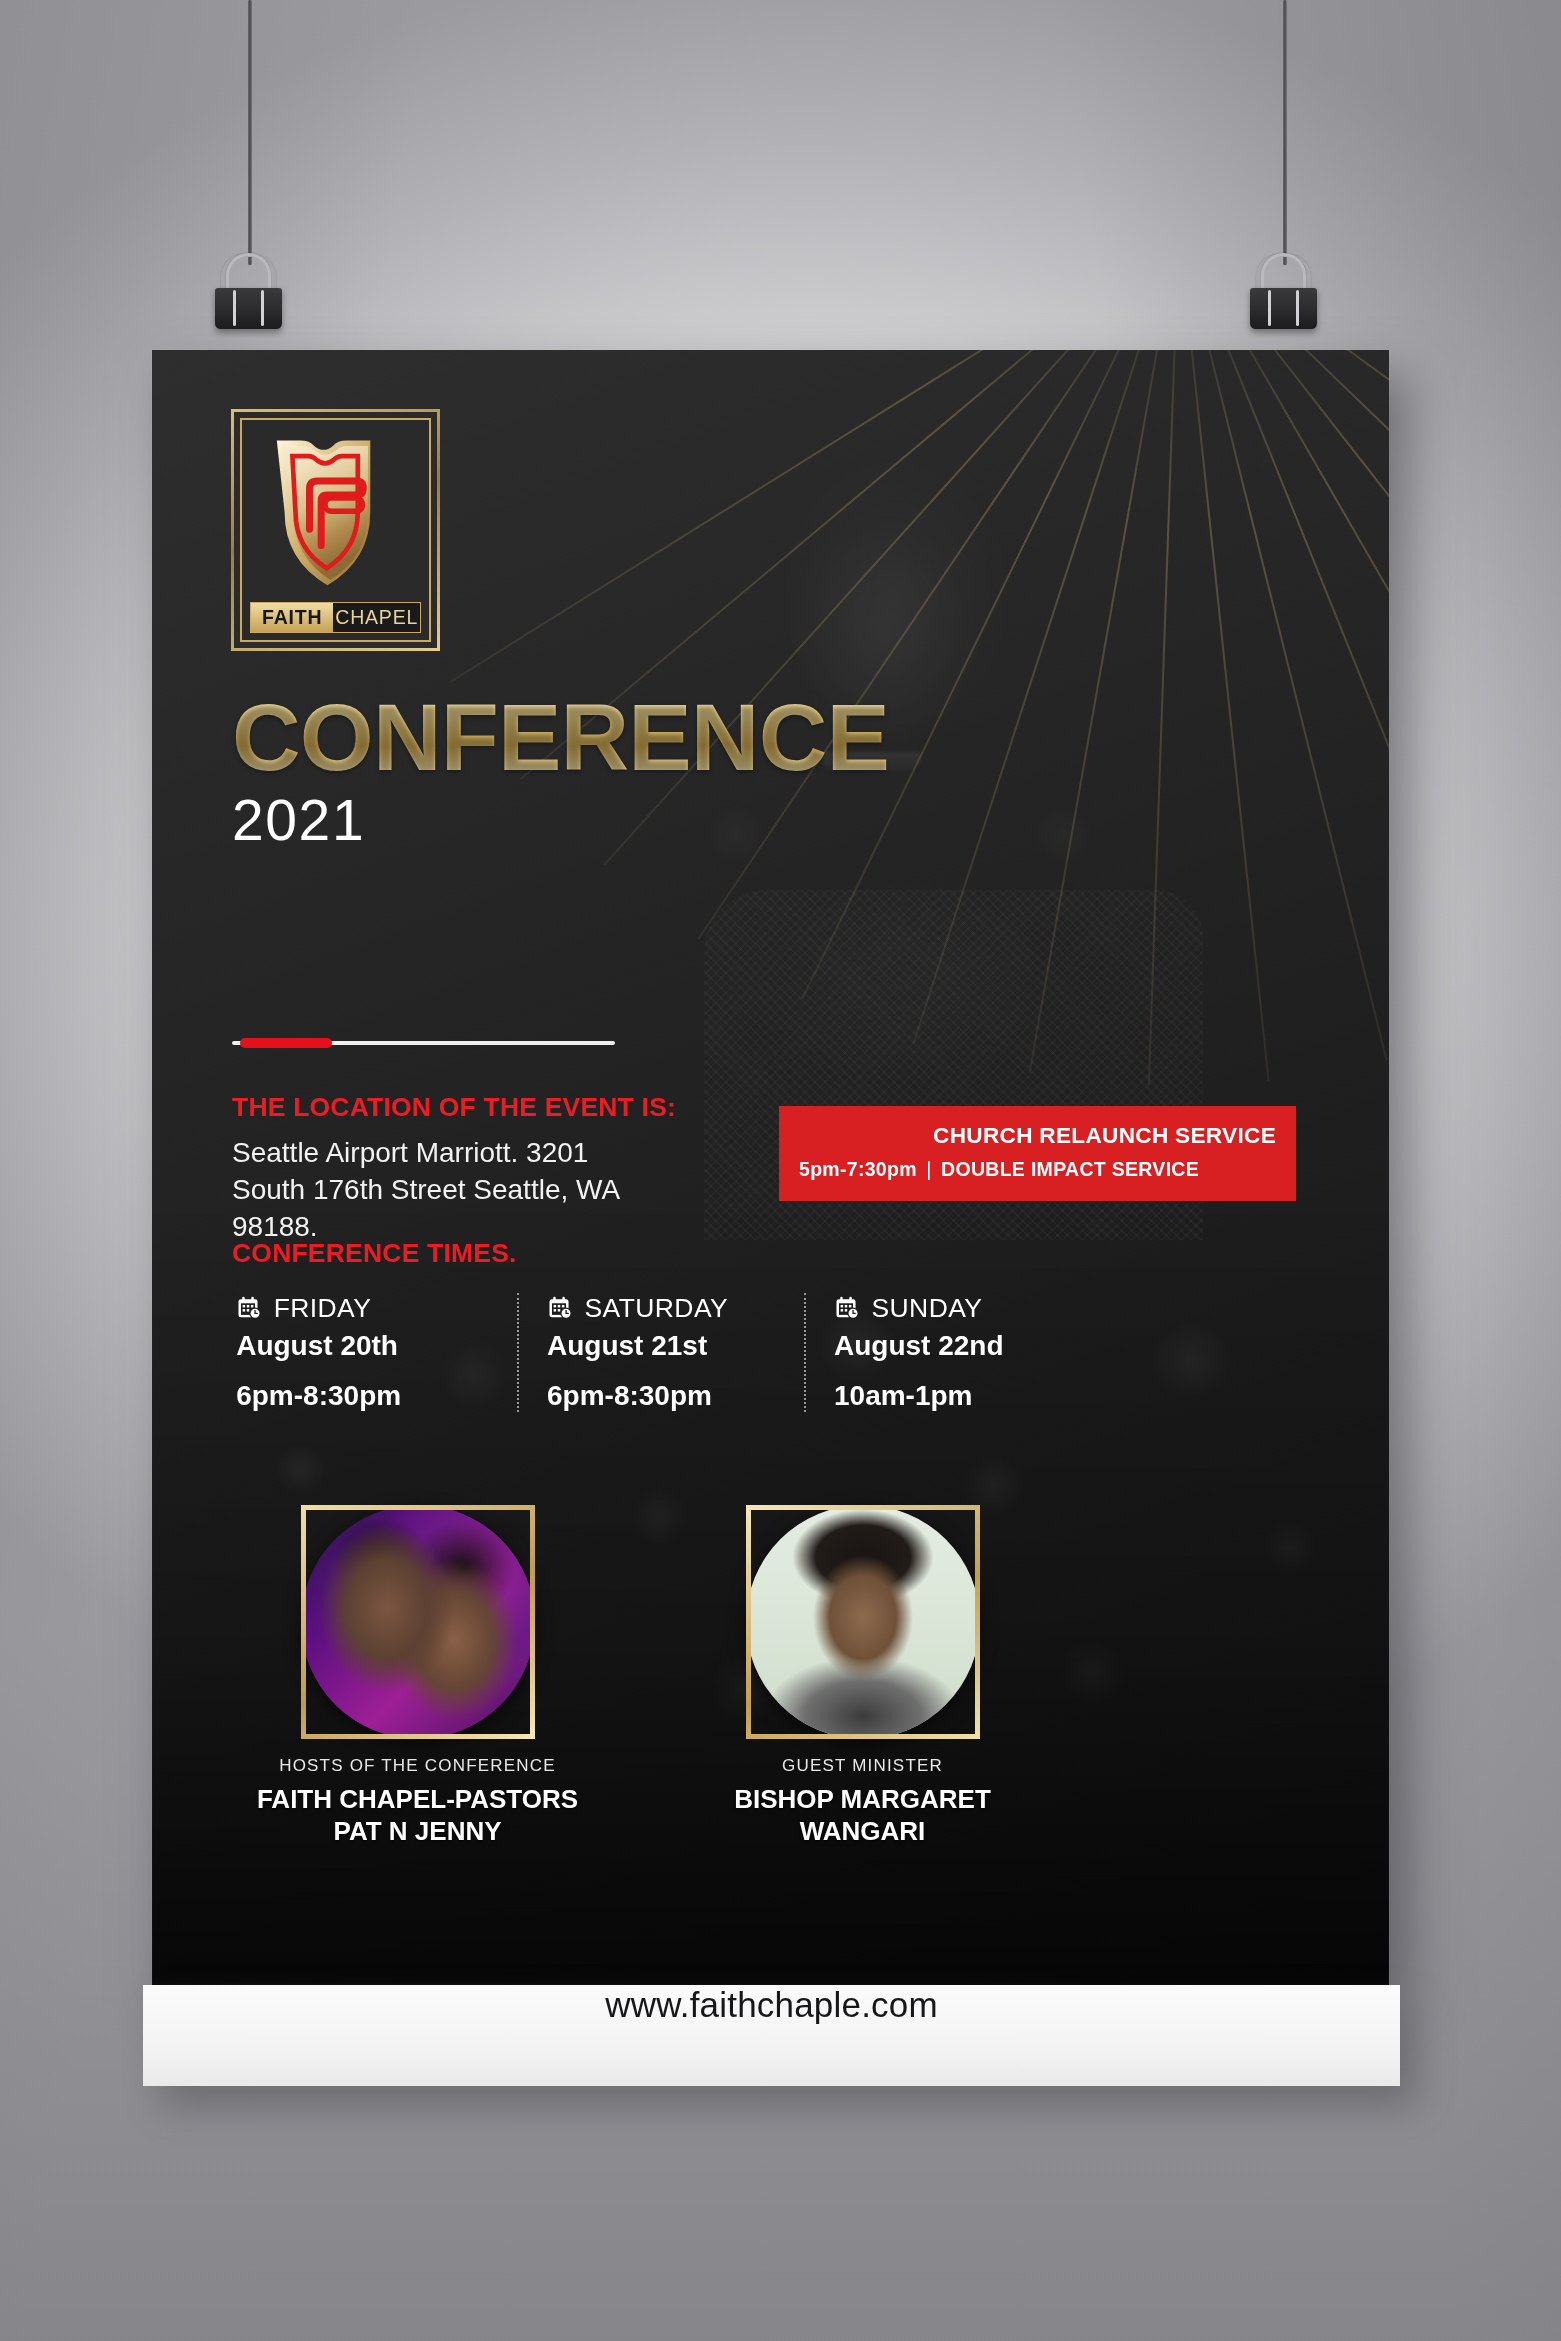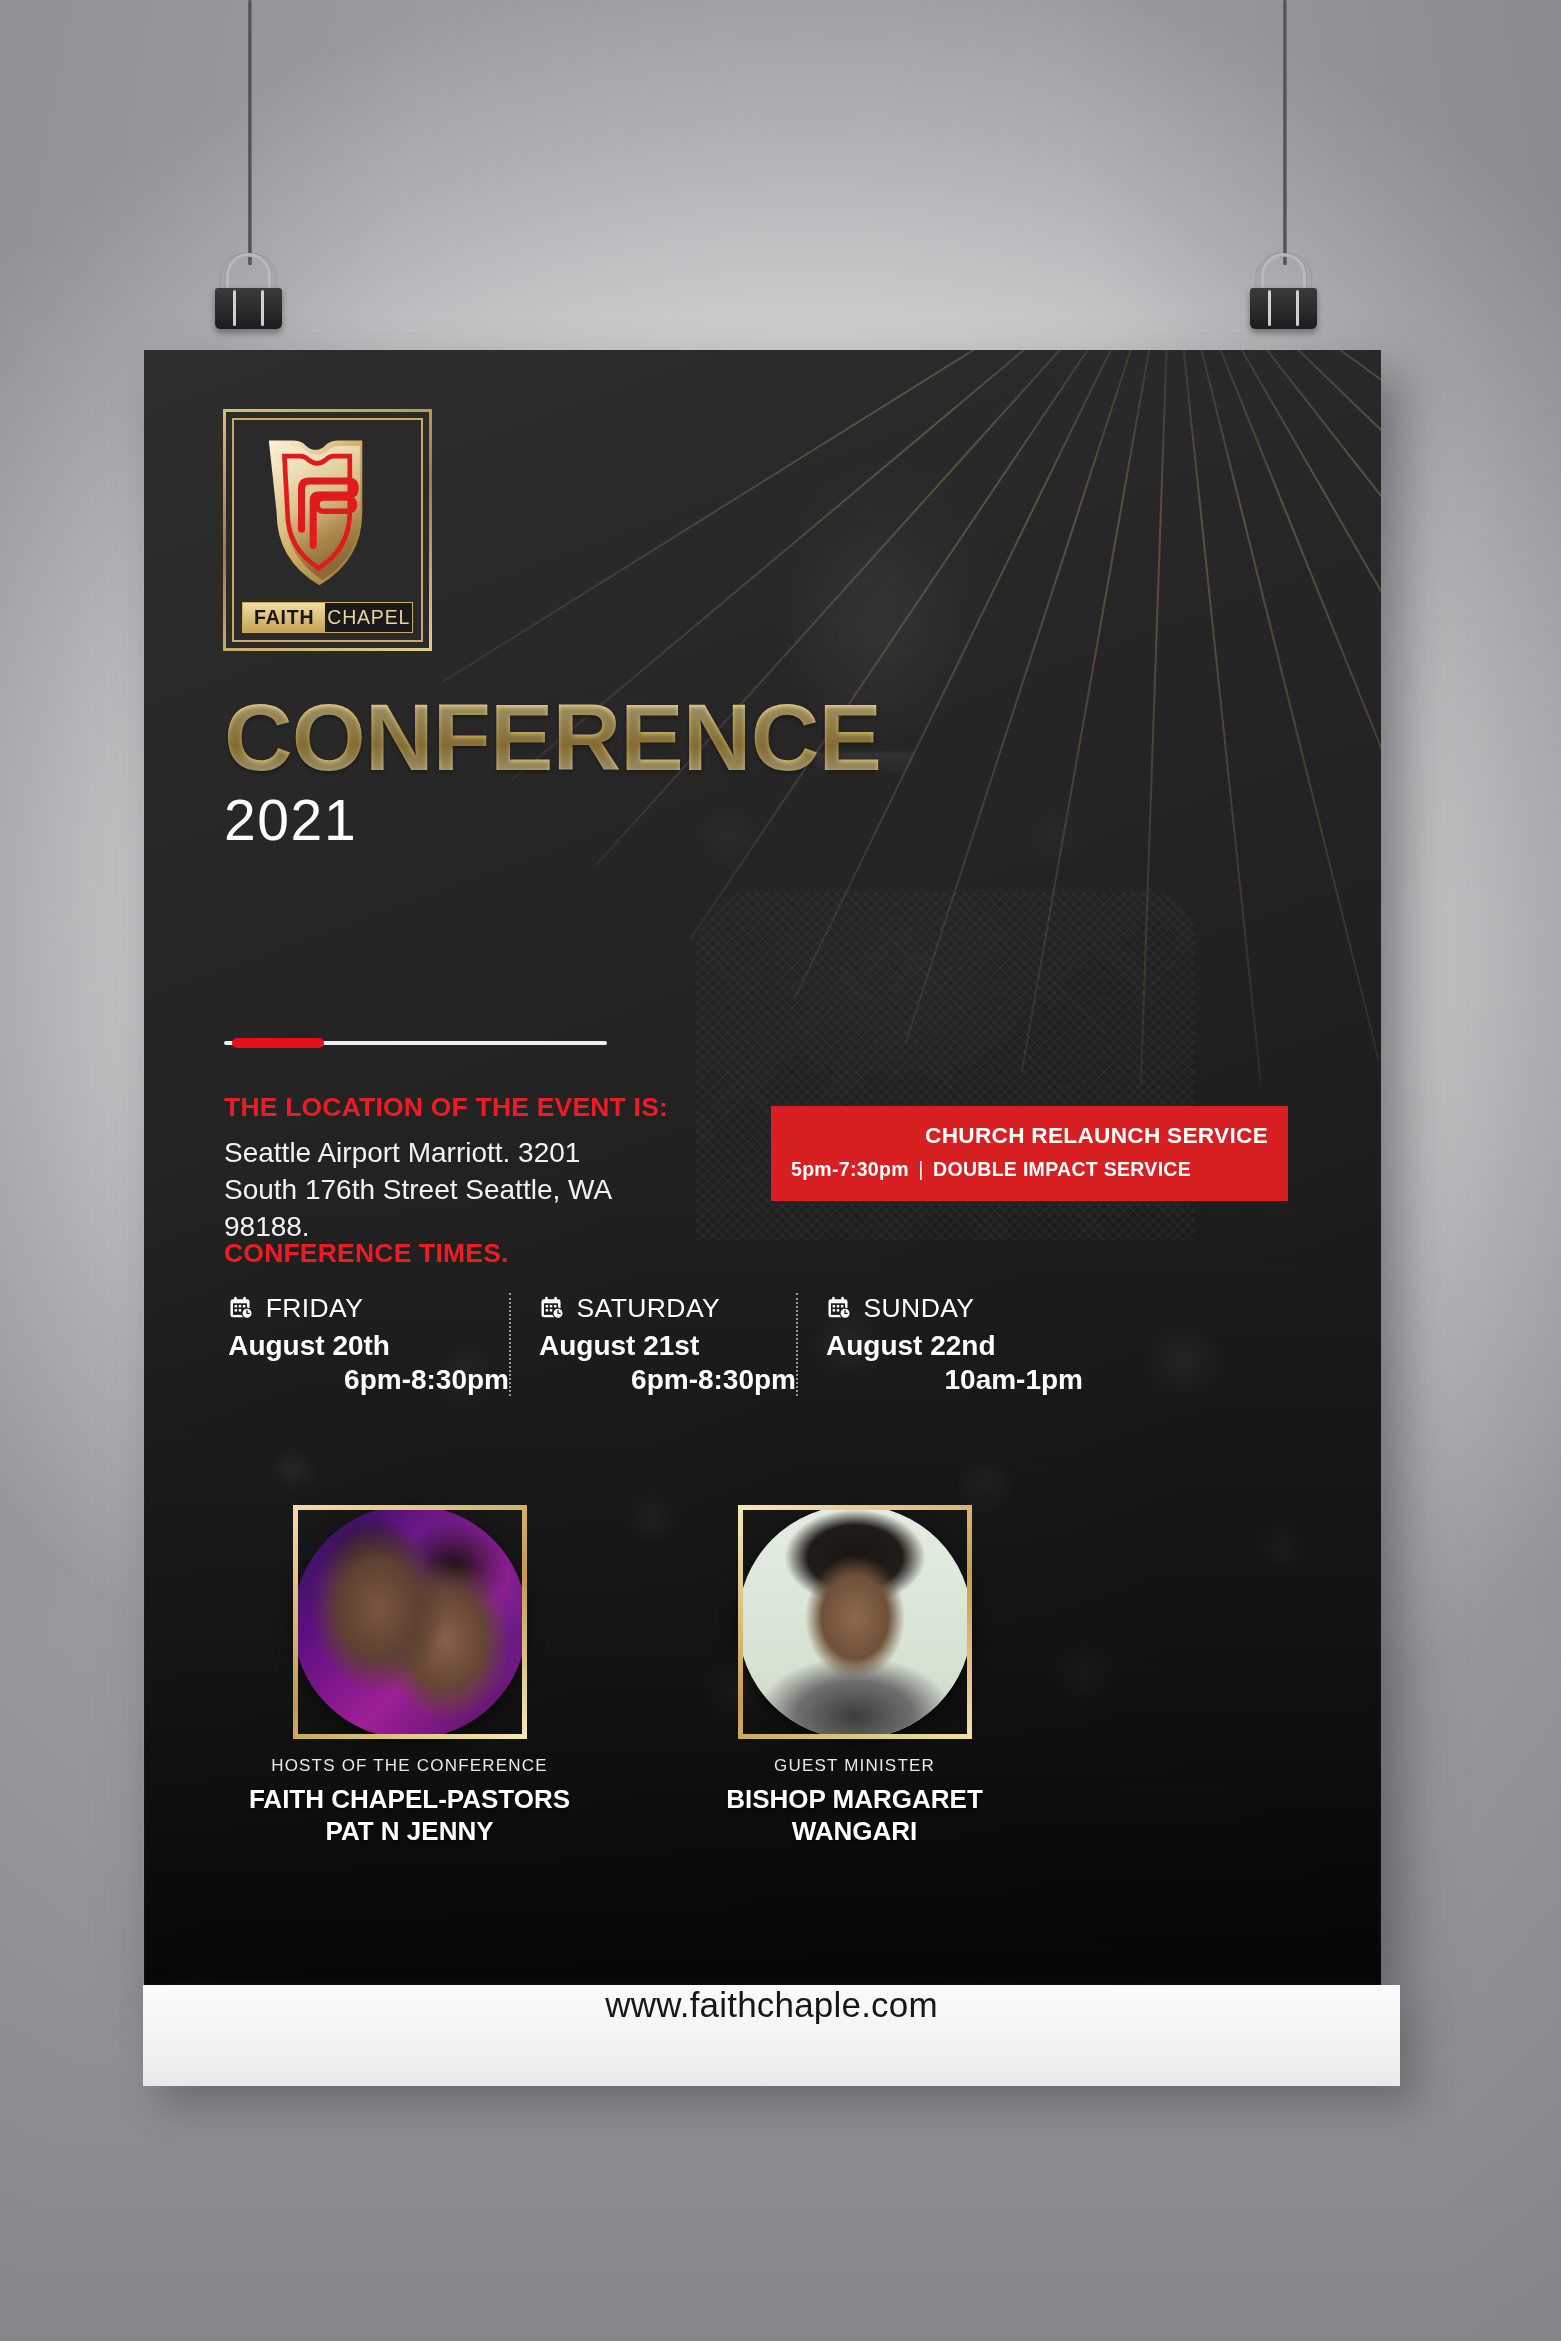--- a/index.html
+++ b/index.html
@@ -44,21 +44,21 @@
     box-shadow:0 3.1px 6.2px rgba(0,0,0,.35);
   }
   .clip .body::before, .clip .body::after{
     content:""; position:absolute; top:1.6px; bottom:3.1px; width:3.1px; background:#d2d2d6; border-radius:1.6px;
   }
   .clip .body::before{ left:18px; }
   .clip .body::after { left:46px; }
 
   
   .poster{
-    position:absolute; left:144px; top:350px; width:1237px; height:1635px;
+    position:absolute; left:152px; top:350px; width:1237px; height:1635px;
     background:
       linear-gradient(160deg,#2e2e2f 0%, #262627 30%, #1d1d1e 62%, #141415 100%);
     box-shadow: 20px 23.4px 47px rgba(60,60,65,.55), 0 0 0 0.8px rgba(255,255,255,.05);
     overflow:hidden;
   }
   
   .ghost-portrait{
     position:absolute; left:437px; top:-31px; width:640px; height:921px;
     background:
       radial-gradient(ellipse 133px 164px at 46% 34%, rgba(255,255,255,.045), rgba(255,255,255,0) 72%),
@@ -173,21 +173,21 @@
   .times-head{
     position:absolute; left:80px; top:888px; color:#ec1c24;
     font-size:26.5px; font-weight:800; font-stretch:condensed; letter-spacing:0.2px;
   }
   .times{ position:absolute; left:78px; top:943px; width:882px; display:flex; }
   .tcol{ width:287px; position:relative; padding-left:6.2px; }
   .tcol + .tcol{ border-left:2.3px dotted rgba(255,255,255,.55); padding-left:28px; }
   .tday{ display:flex; align-items:center; gap:11px; color:#fff; font-size:26.5px; font-weight:300; letter-spacing:0.4px; }
   .cal-ico{ width:26.5px; height:26.5px; flex:0 0 26.5px; }
   .tdate{ color:#fff; font-size:28px; font-weight:800; margin-top:6.2px; font-stretch:condensed; }
-  .thour{ color:#fff; font-size:28px; font-weight:800; margin-top:2px; font-stretch:condensed;text-align:right; }
+  .thour{ color:#fff; font-size:28px; font-weight:800; margin-top:18px; font-stretch:condensed; }
 
   
   .speakers{ position:absolute; left:86px; top:1155px; width:898px; display:flex; }
   .sp{ width:359px; text-align:center; }
   .sp.guest{ margin-left:86px; }
   .circle{
     width:234px; height:234px; margin:0 auto; border-radius:50%;
     border:5.5px solid; box-shadow:0 4.7px 17px rgba(0,0,0,.55); position:relative; overflow:hidden;
   }
   .circle.hosts{

